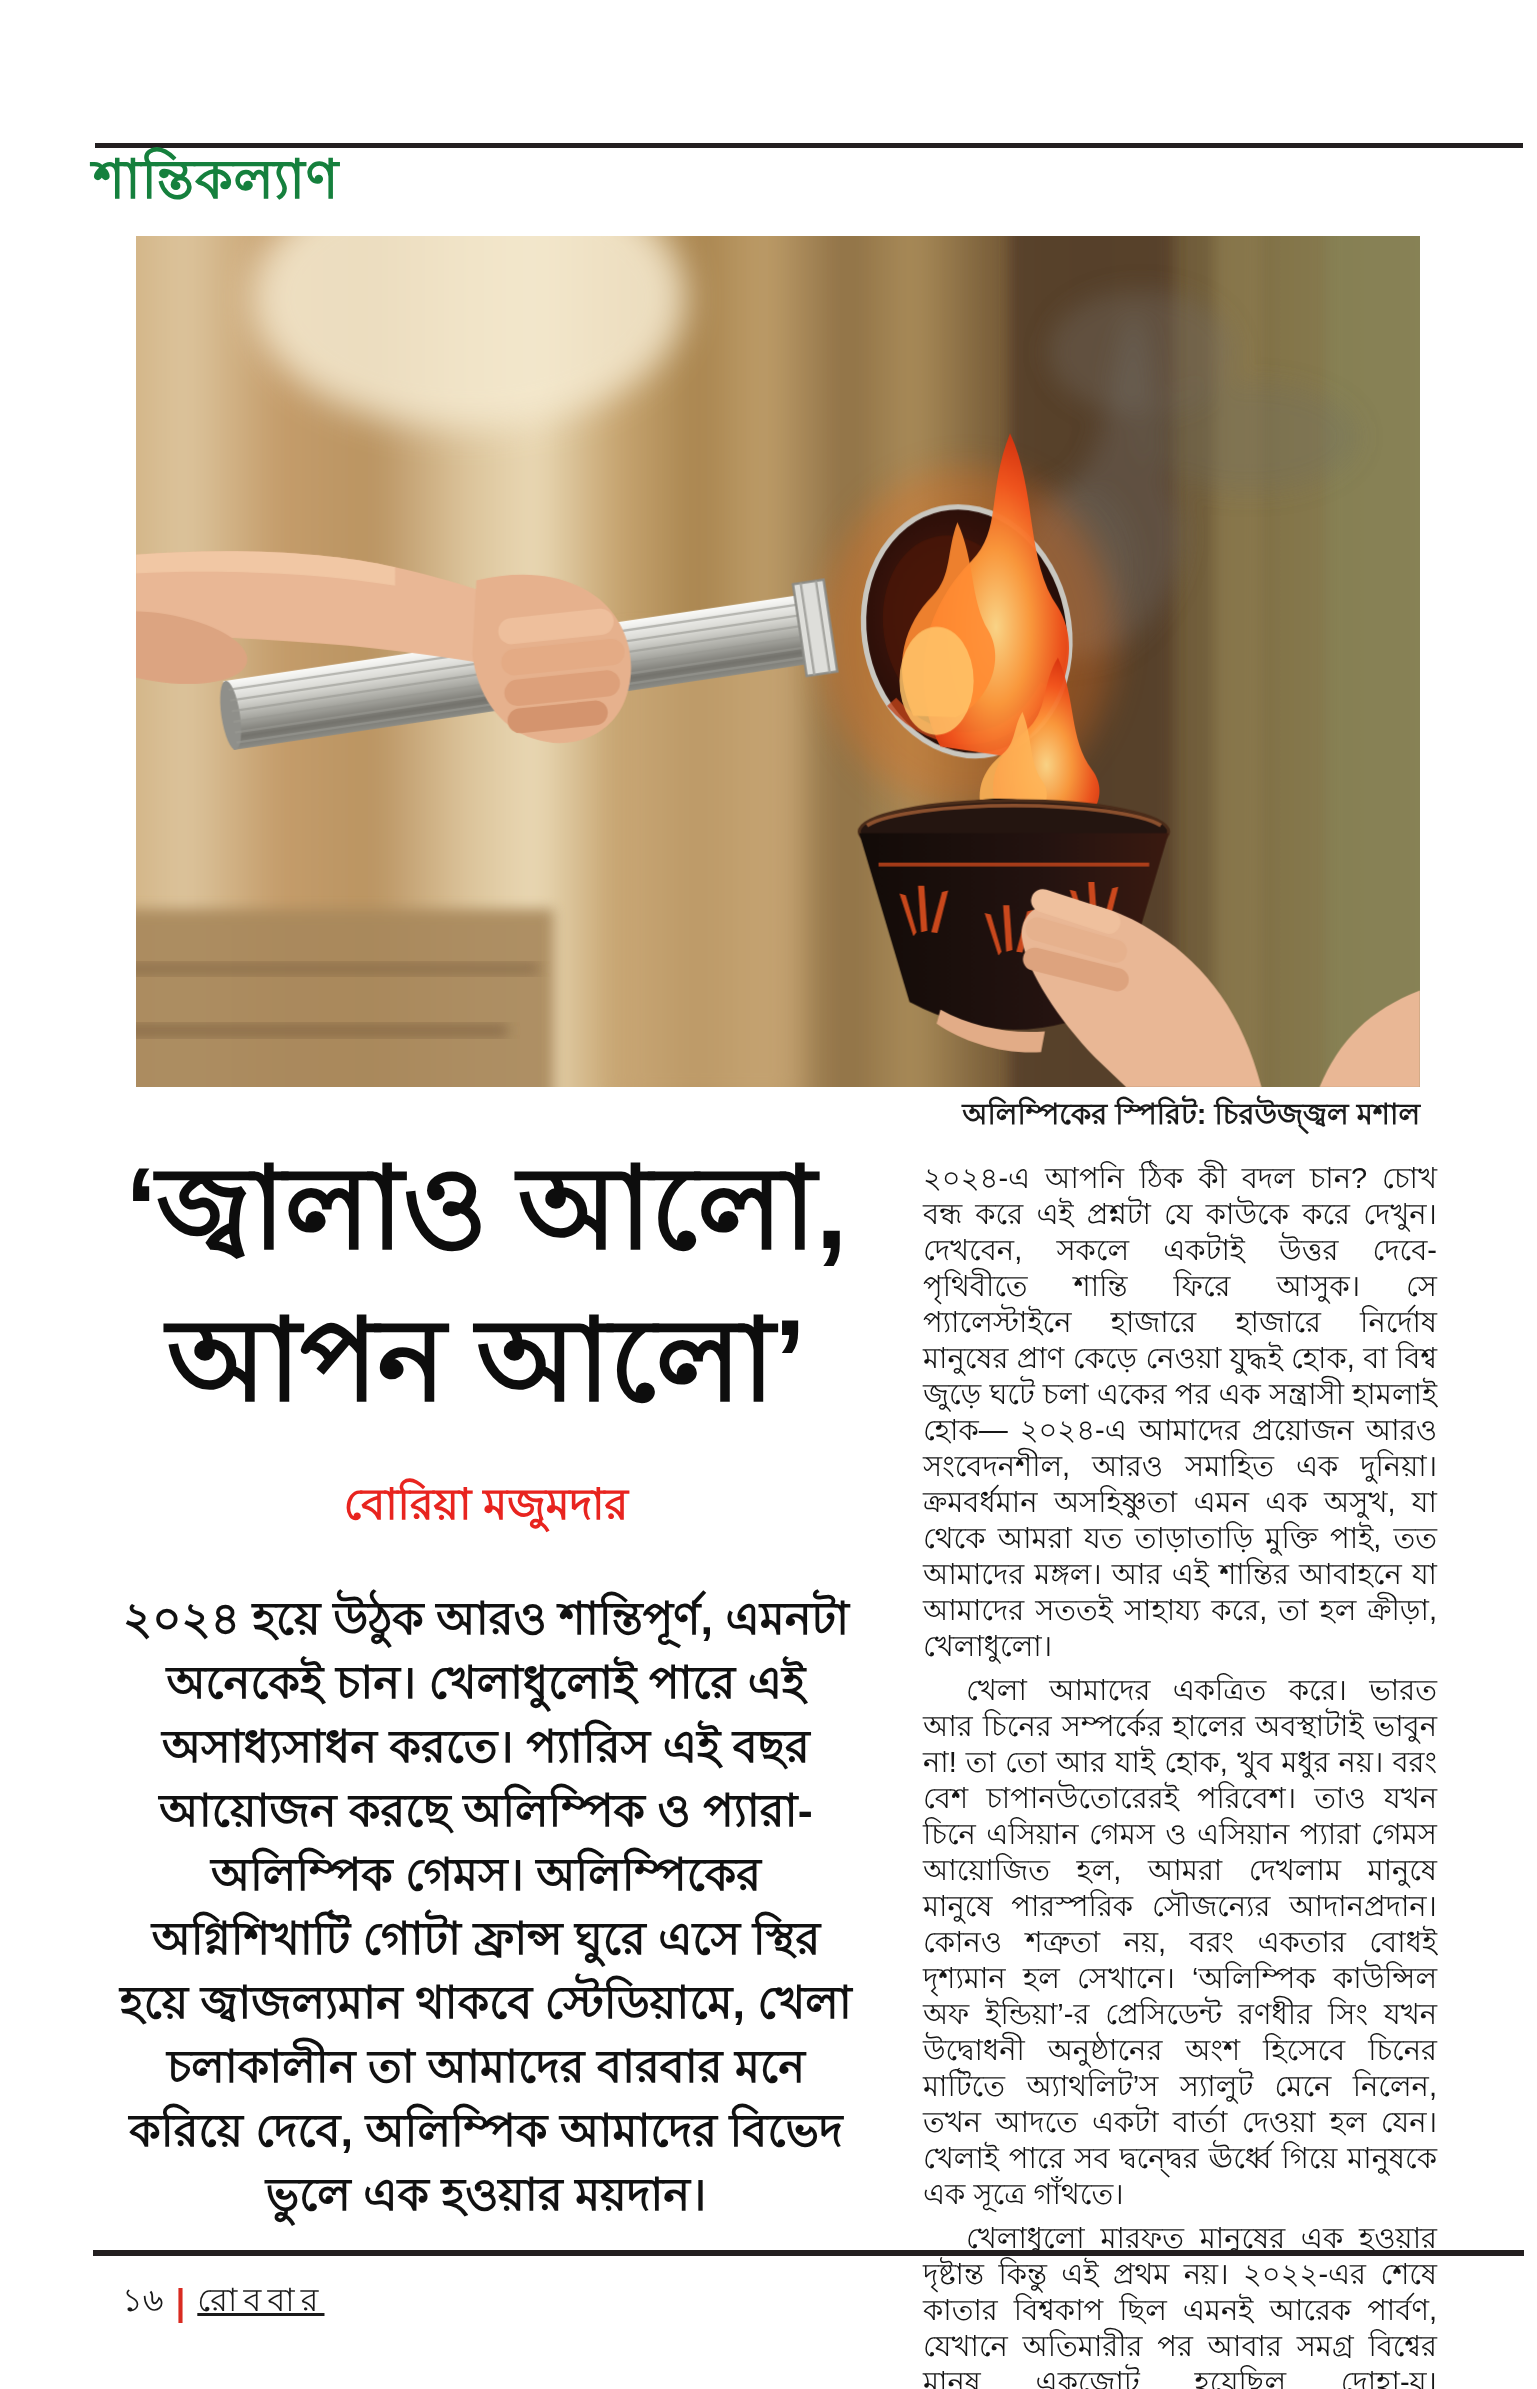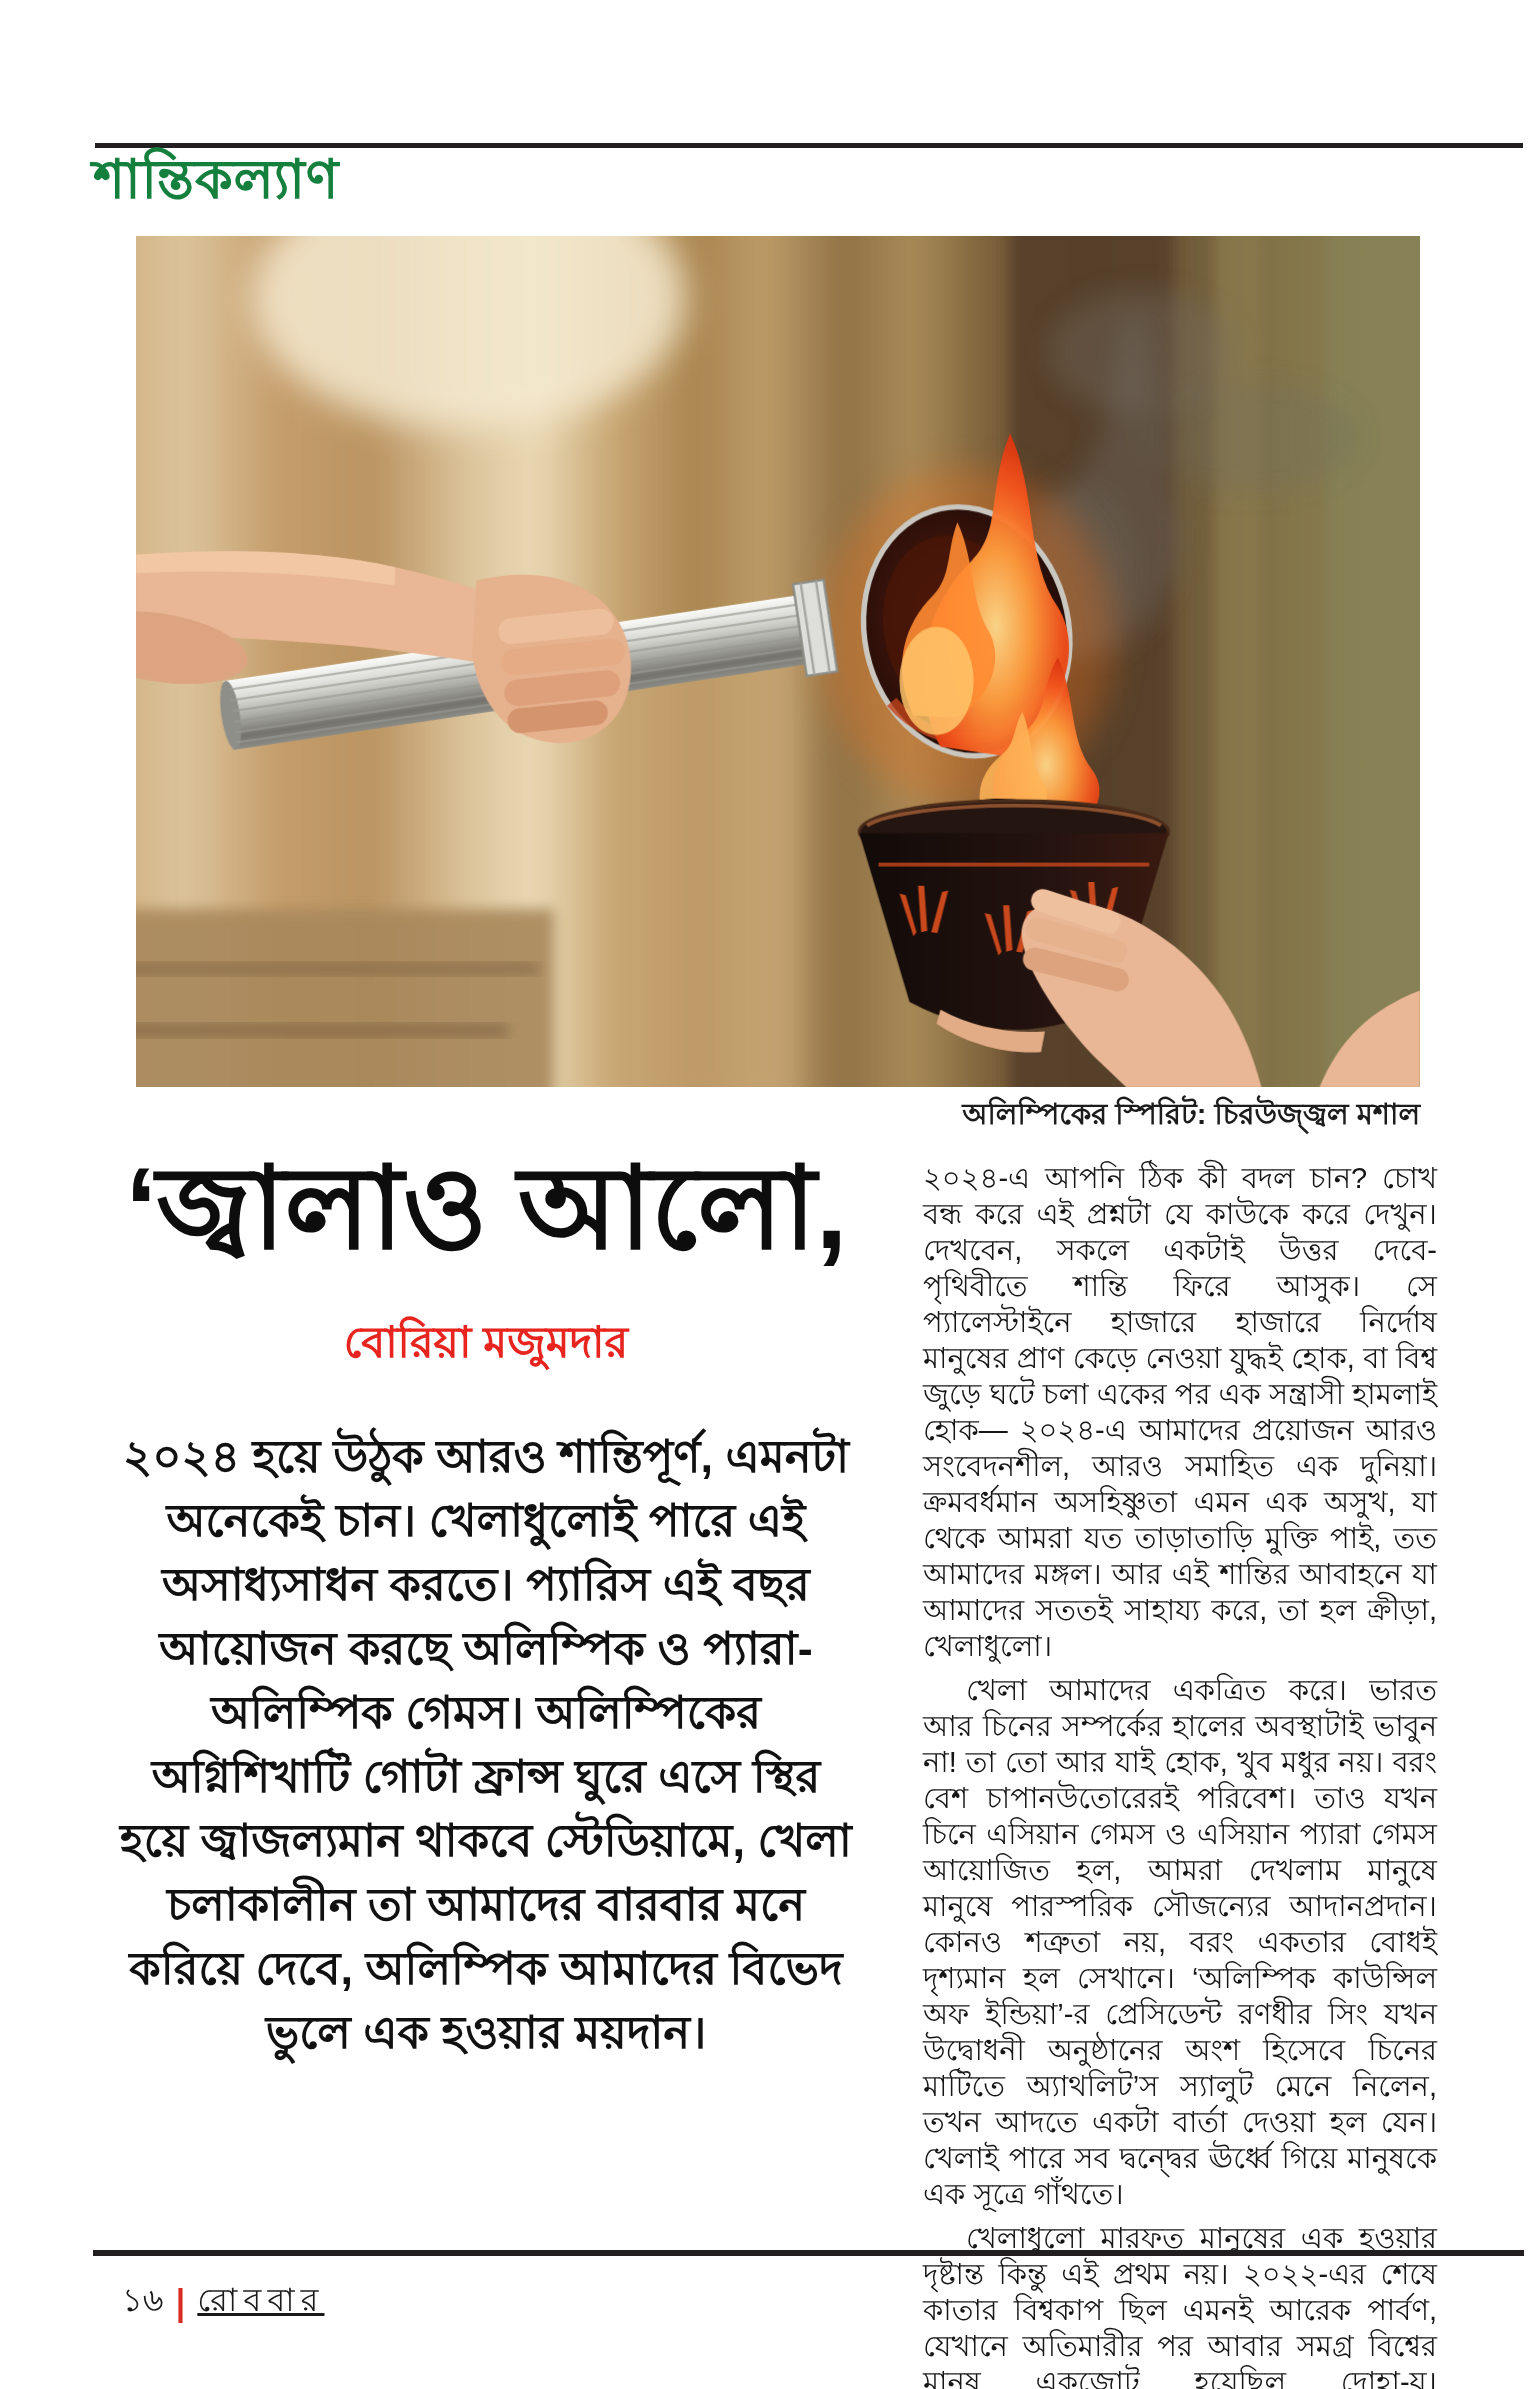--- a/index.html
+++ b/index.html
@@ -26,21 +26,21 @@
     position:absolute;right:118px;top:1091px;width:930px;
     text-align:right;font-size:29px;color:#1c1c1c;font-weight:bold;
   }
 
   .left-col{position:absolute;left:112px;top:1132px;width:748px;text-align:center;}
   .headline{
     font-weight:bold;font-size:115px;line-height:152px;color:#0d0d0d;
     letter-spacing:-0.8px;white-space:nowrap;
   }
   .byline{
-    margin-top:26px;font-size:43px;font-weight:600;color:#e8241f;
+    margin-top:36px;font-size:43px;font-weight:600;color:#e8241f;
   }
   .lead{
     margin-top:44px;font-size:45px;line-height:64px;font-weight:bold;color:#111;
   }
 
   .right-col{
     position:absolute;left:915px;top:1152px;width:530px;
     font-size:29px;line-height:36px;text-align:justify;color:#161616;
   }
   .right-col p{margin:8px;}
@@ -209,20 +209,21 @@
       </g>
     </g>
   </svg>
 </div>
 
 <div class="caption">অলিম্পিকের স্পিরিট: চিরউজ্জ্বল মশাল</div>
 
 <div class="left-col">
   <div class="headline">
     <div>‘জ্বালাও আলো,</div>
+    <div>আপন আলো’</div>
   </div>
   <div class="byline">বোরিয়া মজুমদার</div>
   <div class="lead">২০২৪ হয়ে উঠুক আরও শান্তিপূর্ণ, এমনটা অনেকেই চান। খেলাধুলোই পারে এই অসাধ্যসাধন করতে। প্যারিস এই বছর আয়োজন করছে অলিম্পিক ও প্যারা-অলিম্পিক গেমস। অলিম্পিকের অগ্নিশিখাটি গোটা ফ্রান্স ঘুরে এসে স্থির হয়ে জ্বাজল্যমান থাকবে স্টেডিয়ামে, খেলা চলাকালীন তা আমাদের বারবার মনে করিয়ে দেবে, অলিম্পিক আমাদের বিভেদ ভুলে এক হওয়ার ময়দান।</div>
 </div>
 
 <div class="right-col">
   <p>২০২৪-এ আপনি ঠিক কী বদল চান? চোখ বন্ধ করে এই প্রশ্নটা যে কাউকে করে দেখুন। দেখবেন, সকলে একটাই উত্তর দেবে- পৃথিবীতে শান্তি ফিরে আসুক। সে প্যালেস্টাইনে হাজারে হাজারে নির্দোষ মানুষের প্রাণ কেড়ে নেওয়া যুদ্ধই হোক, বা বিশ্ব জুড়ে ঘটে চলা একের পর এক সন্ত্রাসী হামলাই হোক— ২০২৪-এ আমাদের প্রয়োজন আরও সংবেদনশীল, আরও সমাহিত এক দুনিয়া। ক্রমবর্ধমান অসহিষ্ণুতা এমন এক অসুখ, যা থেকে আমরা যত তাড়াতাড়ি মুক্তি পাই, তত আমাদের মঙ্গল। আর এই শান্তির আবাহনে যা আমাদের সততই সাহায্য করে, তা হল ক্রীড়া, খেলাধুলো।</p>
   <p class="indent">খেলা আমাদের একত্রিত করে। ভারত আর চিনের সম্পর্কের হালের অবস্থাটাই ভাবুন না! তা তো আর যাই হোক, খুব মধুর নয়। বরং বেশ চাপানউতোরেরই পরিবেশ। তাও যখন চিনে এসিয়ান গেমস ও এসিয়ান প্যারা গেমস আয়োজিত হল, আমরা দেখলাম মানুষে মানুষে পারস্পরিক সৌজন্যের আদানপ্রদান। কোনও শত্রুতা নয়, বরং একতার বোধই দৃশ্যমান হল সেখানে। ‘অলিম্পিক কাউন্সিল অফ ইন্ডিয়া’-র প্রেসিডেন্ট রণধীর সিং যখন উদ্বোধনী অনুষ্ঠানের অংশ হিসেবে চিনের মাটিতে অ্যাথলিট’স স্যালুট মেনে নিলেন, তখন আদতে একটা বার্তা দেওয়া হল যেন। খেলাই পারে সব দ্বন্দ্বের ঊর্ধ্বে গিয়ে মানুষকে এক সূত্রে গাঁথতে।</p>
   <p class="indent">খেলাধুলো মারফত মানুষের এক হওয়ার দৃষ্টান্ত কিন্তু এই প্রথম নয়। ২০২২-এর শেষে কাতার বিশ্বকাপ ছিল এমনই আরেক পার্বণ, যেখানে অতিমারীর পর আবার সমগ্র বিশ্বের মানুষ একজোট হয়েছিল দোহা-য়। মানবাধিকারের সংকট ছিল। তা</p>
 </div>

